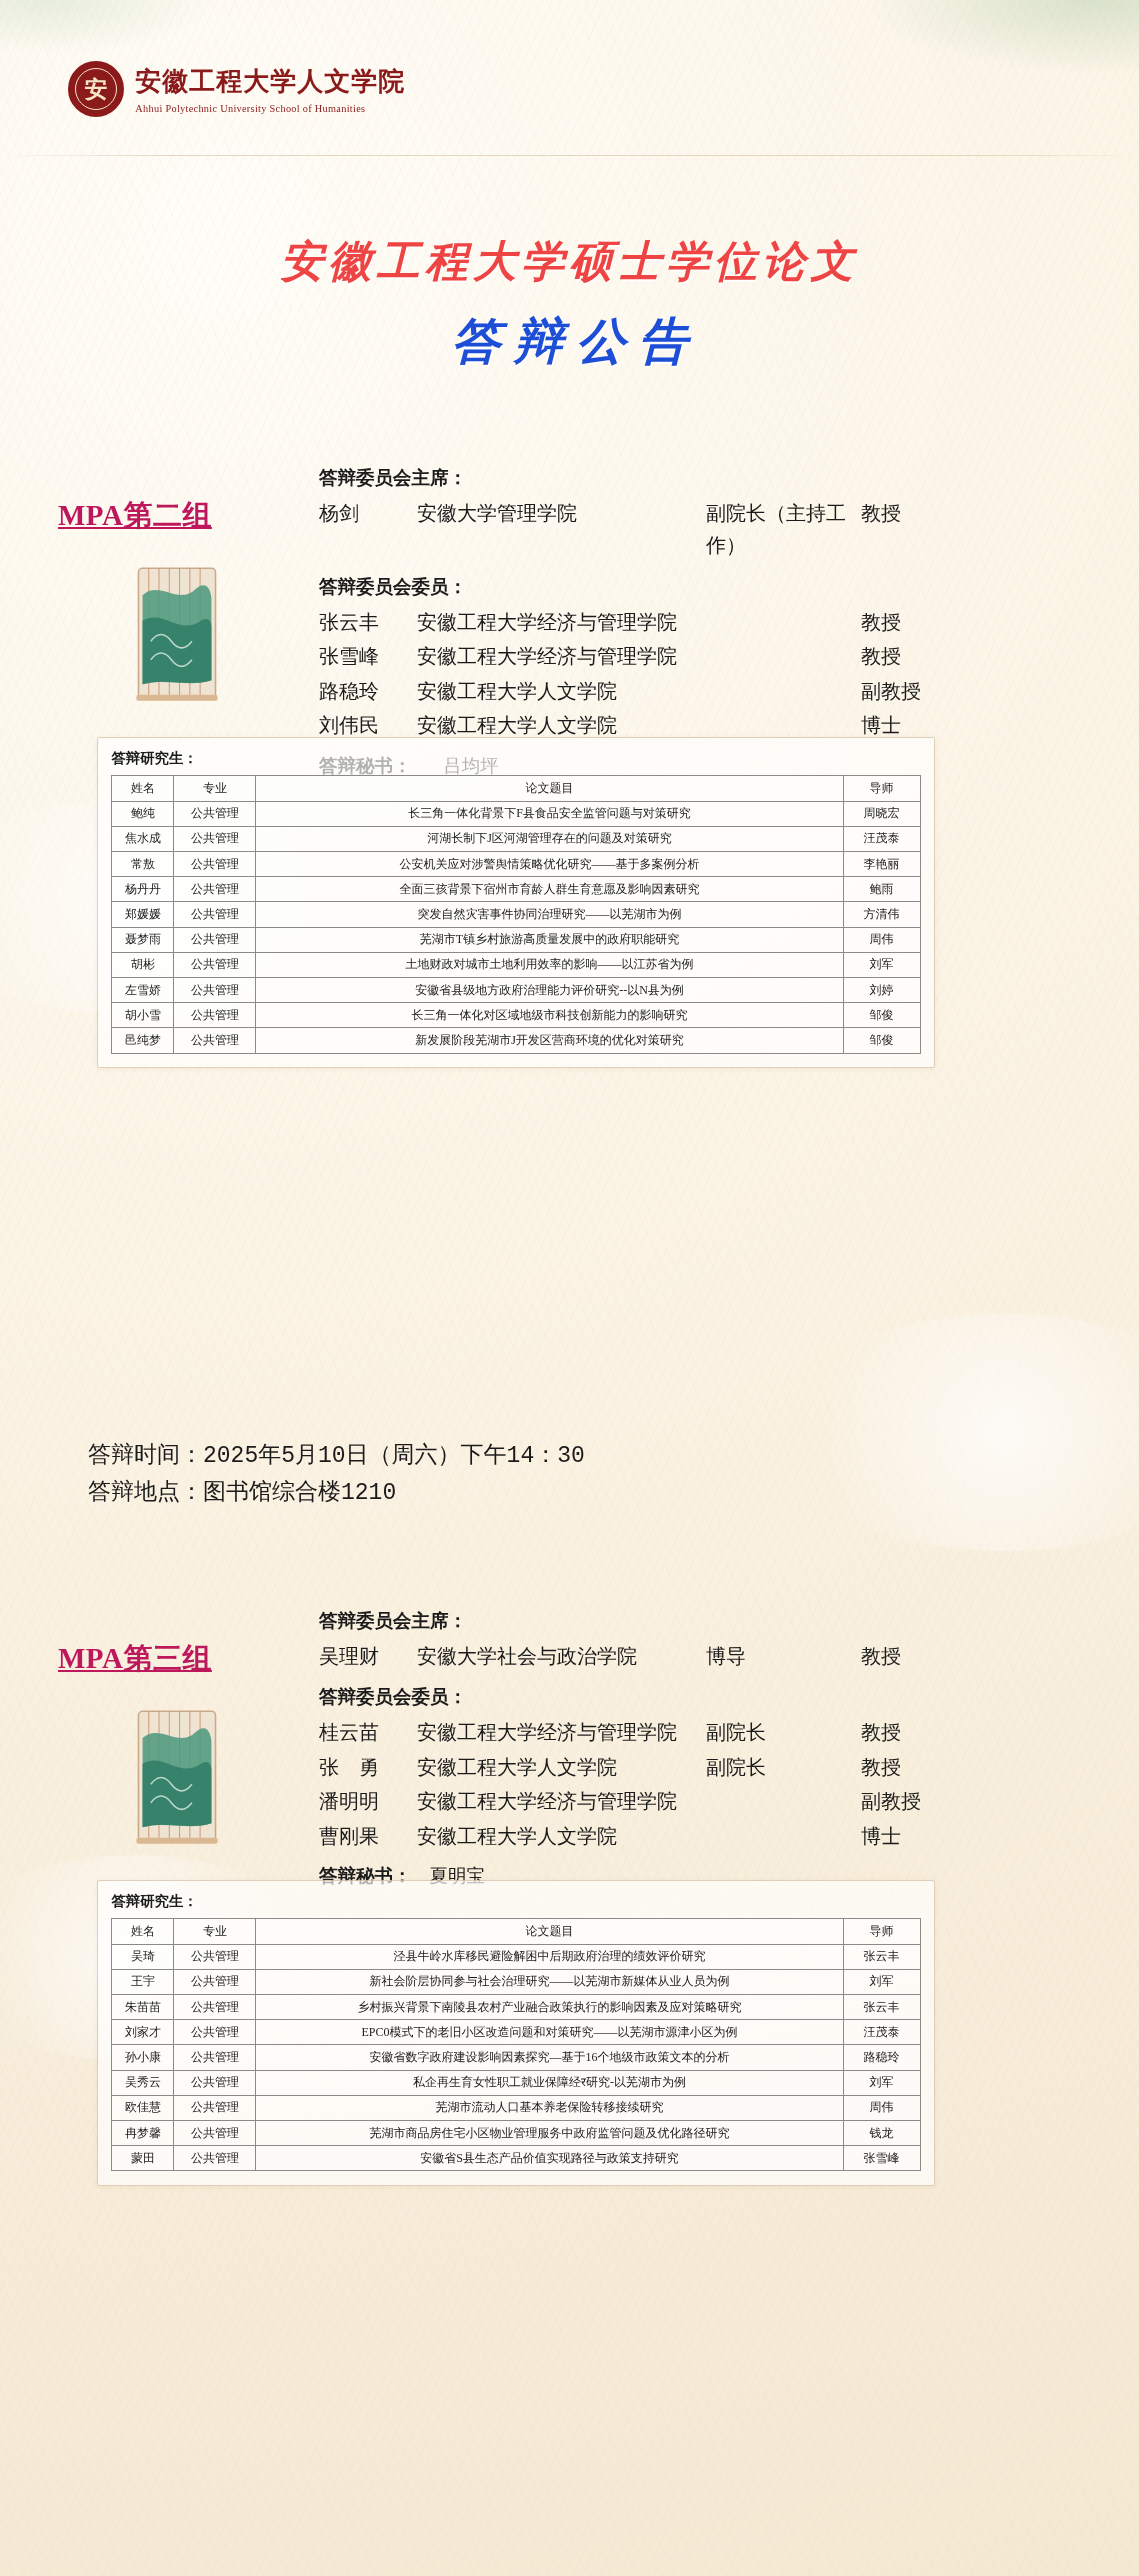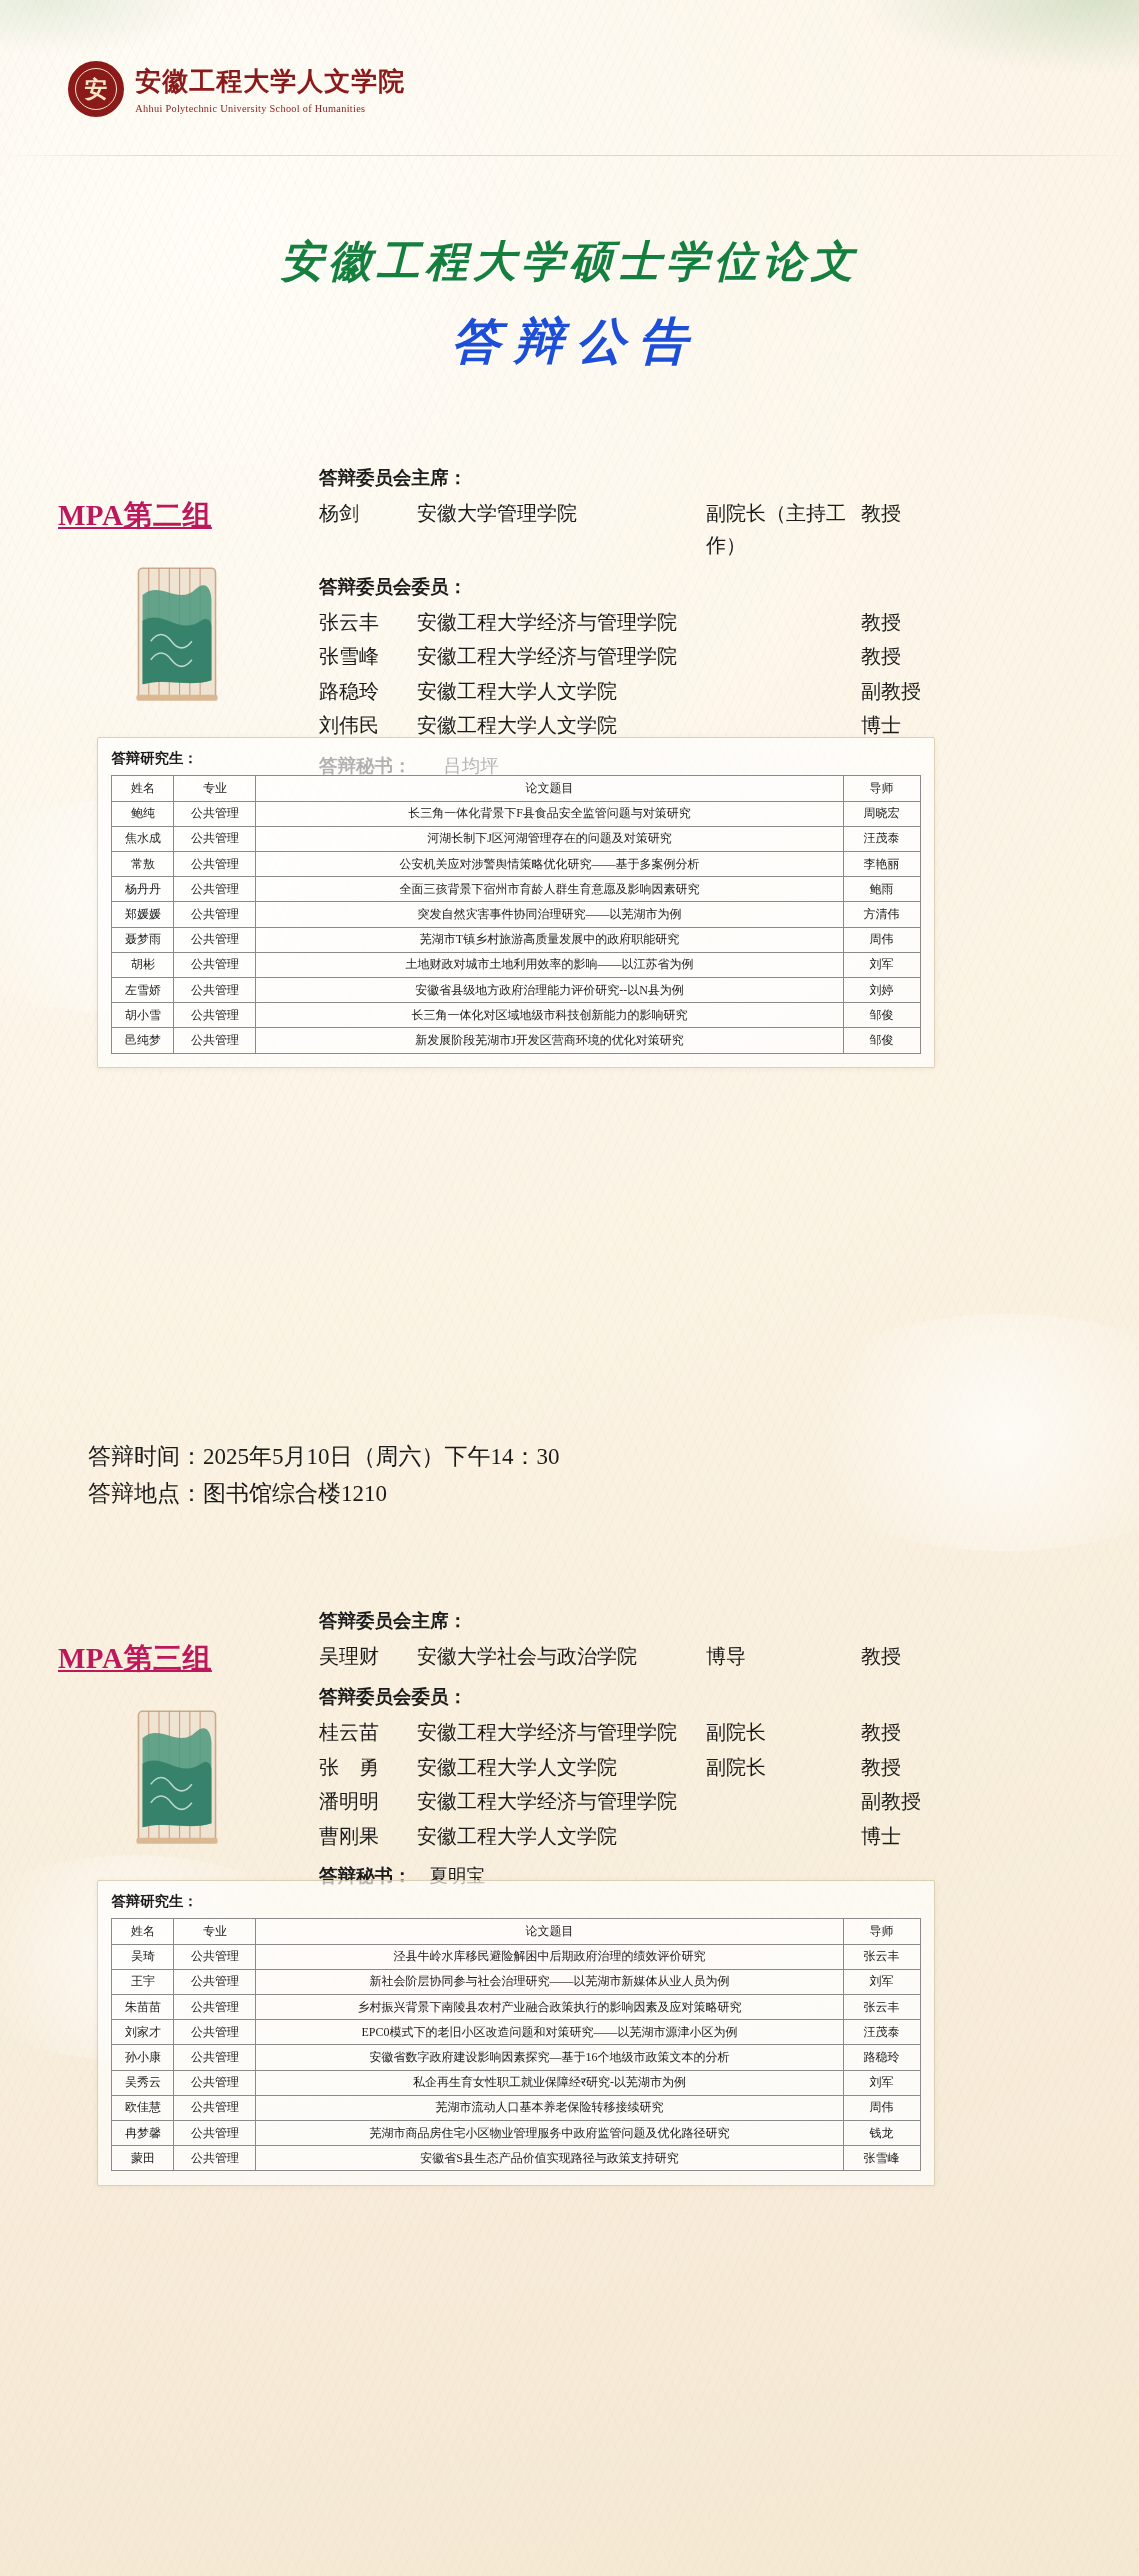--- a/index.html
+++ b/index.html
@@ -90,21 +90,21 @@
   }
 
   
   .title-main {
     position: absolute; top: 233px; left: 0; width: 100%;
     text-align: center;
     font-family: "Liberation Serif", "DejaVu Serif", serif;
     font-weight: bold;
     font-size: 43px;
     letter-spacing: 5.2px;
-    color: #15803d;
+    color: #ef4444;
     font-style: italic;
     text-shadow: 1px 1.5px 0 rgba(255,255,255,.8);
   }
   .title-sub {
     position: absolute; top: 309px; left: 0; width: 100%;
     text-align: center;
     font-family: "Liberation Serif", "DejaVu Serif", serif;
     font-weight: bold;
     font-size: 49px;
     letter-spacing: 13.4px;
@@ -180,21 +180,21 @@
   }
   table.students th { font-weight: normal; }
   table.students col.c-n { width: 62px; }
   table.students col.c-m { width: 82px; }
   table.students col.c-t { width: auto; }
   table.students col.c-a { width: 77px; }
 
   
   .meta {
     position: absolute; left: 88px;
-    font-family: Liberation Serif, serif;
+    font-family: Liberation Mono, monospace;
     font-size: 23px; color: #1b1b1b; line-height: 1.62;
   }
   .meta div { white-space: pre; }
 </style>
 </head>
 <body>
 
 <div class="bg-base"></div>
 <div class="bg-texture"></div>
 <div class="bg-green-top"></div>

